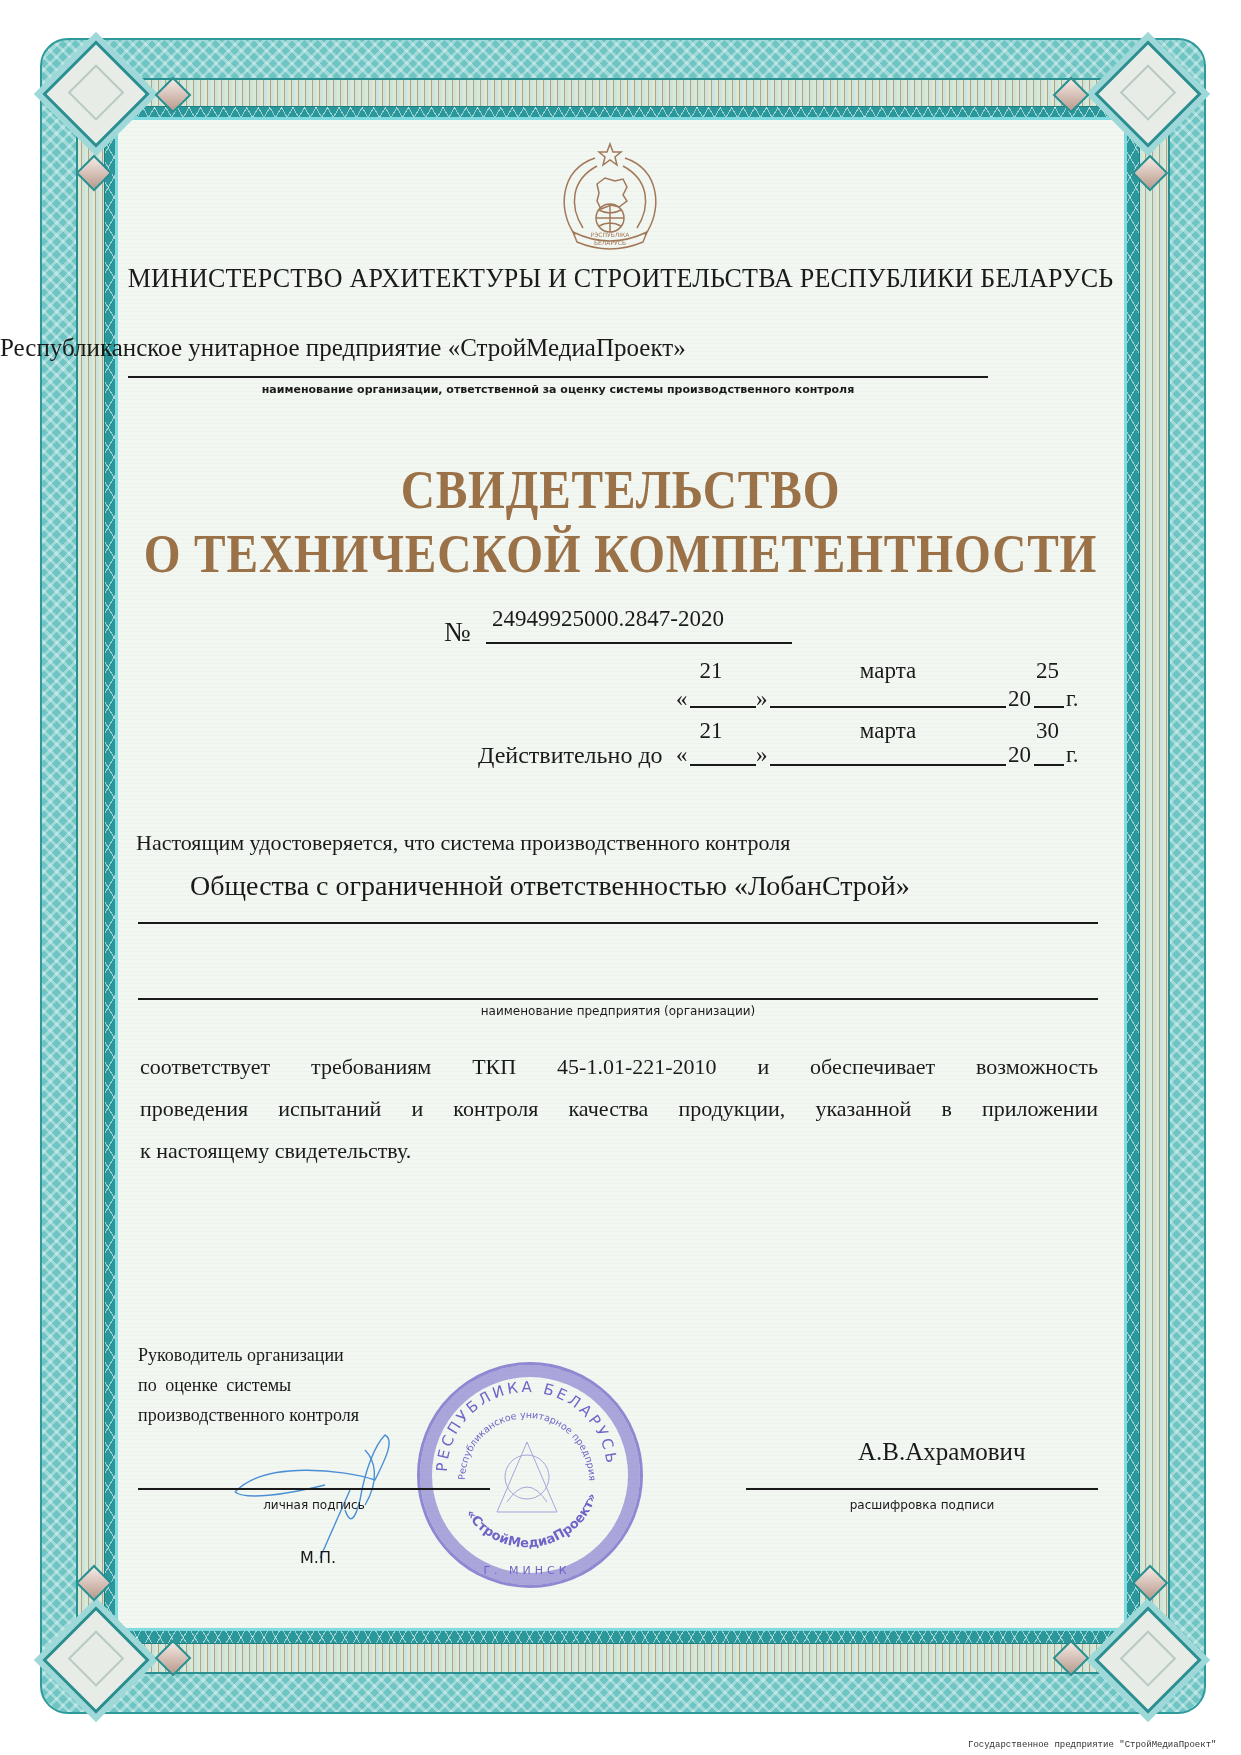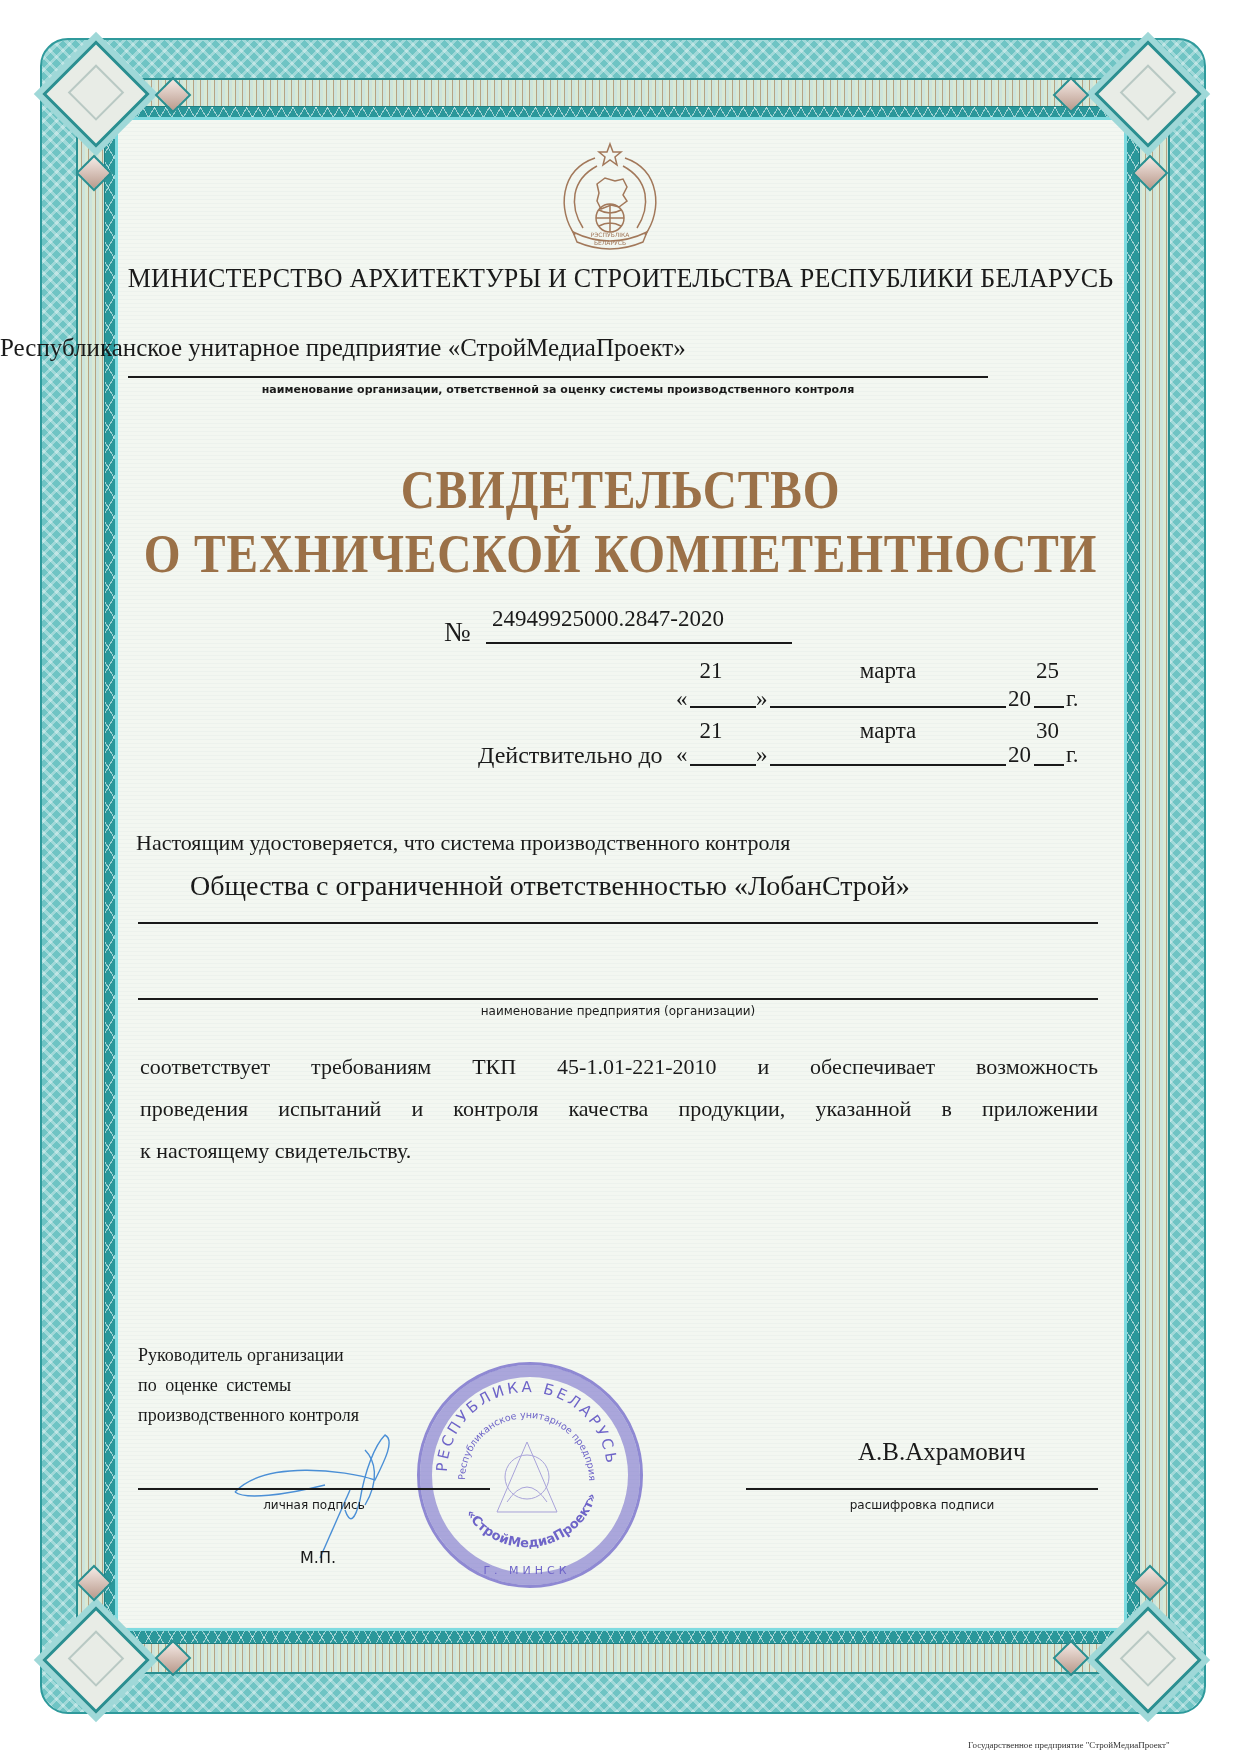--- a/index.html
+++ b/index.html
@@ -169,13 +169,13 @@
 
 <div class="rule" style="left:138px;top:1488px;width:352px;height:2px;"></div>
 <div class="abs caption-sans" style="left:138px;top:1498px;width:352px;font-size:12px;">личная подпись</div>
 
 <div class="abs" style="left:828px;top:1438px;font-size:25px;margin-left:30px;">А.В.Ахрамович</div>
 <div class="rule" style="left:746px;top:1488px;width:352px;height:2px;"></div>
 <div class="abs caption-sans" style="left:746px;top:1498px;width:352px;font-size:12px;">расшифровка подписи</div>
 
 <div class="abs" style="left:256px;top:1548px;font-size:16px;font-family:'DejaVu Sans','Liberation Sans',sans-serif;margin-left:44px;">М.П.</div>
 
-<div class="abs" style="left:968px;top:1740px;font-size:9px;color:#333;font-family:Liberation Serif, serif;white-space:nowrap;">Государственное предприятие "СтройМедиаПроект"</div>
+<div class="abs" style="left:968px;top:1740px;font-size:9px;color:#333;font-family:Liberation Mono, monospace;white-space:nowrap;">Государственное предприятие "СтройМедиаПроект"</div>
 
 </body></html>

